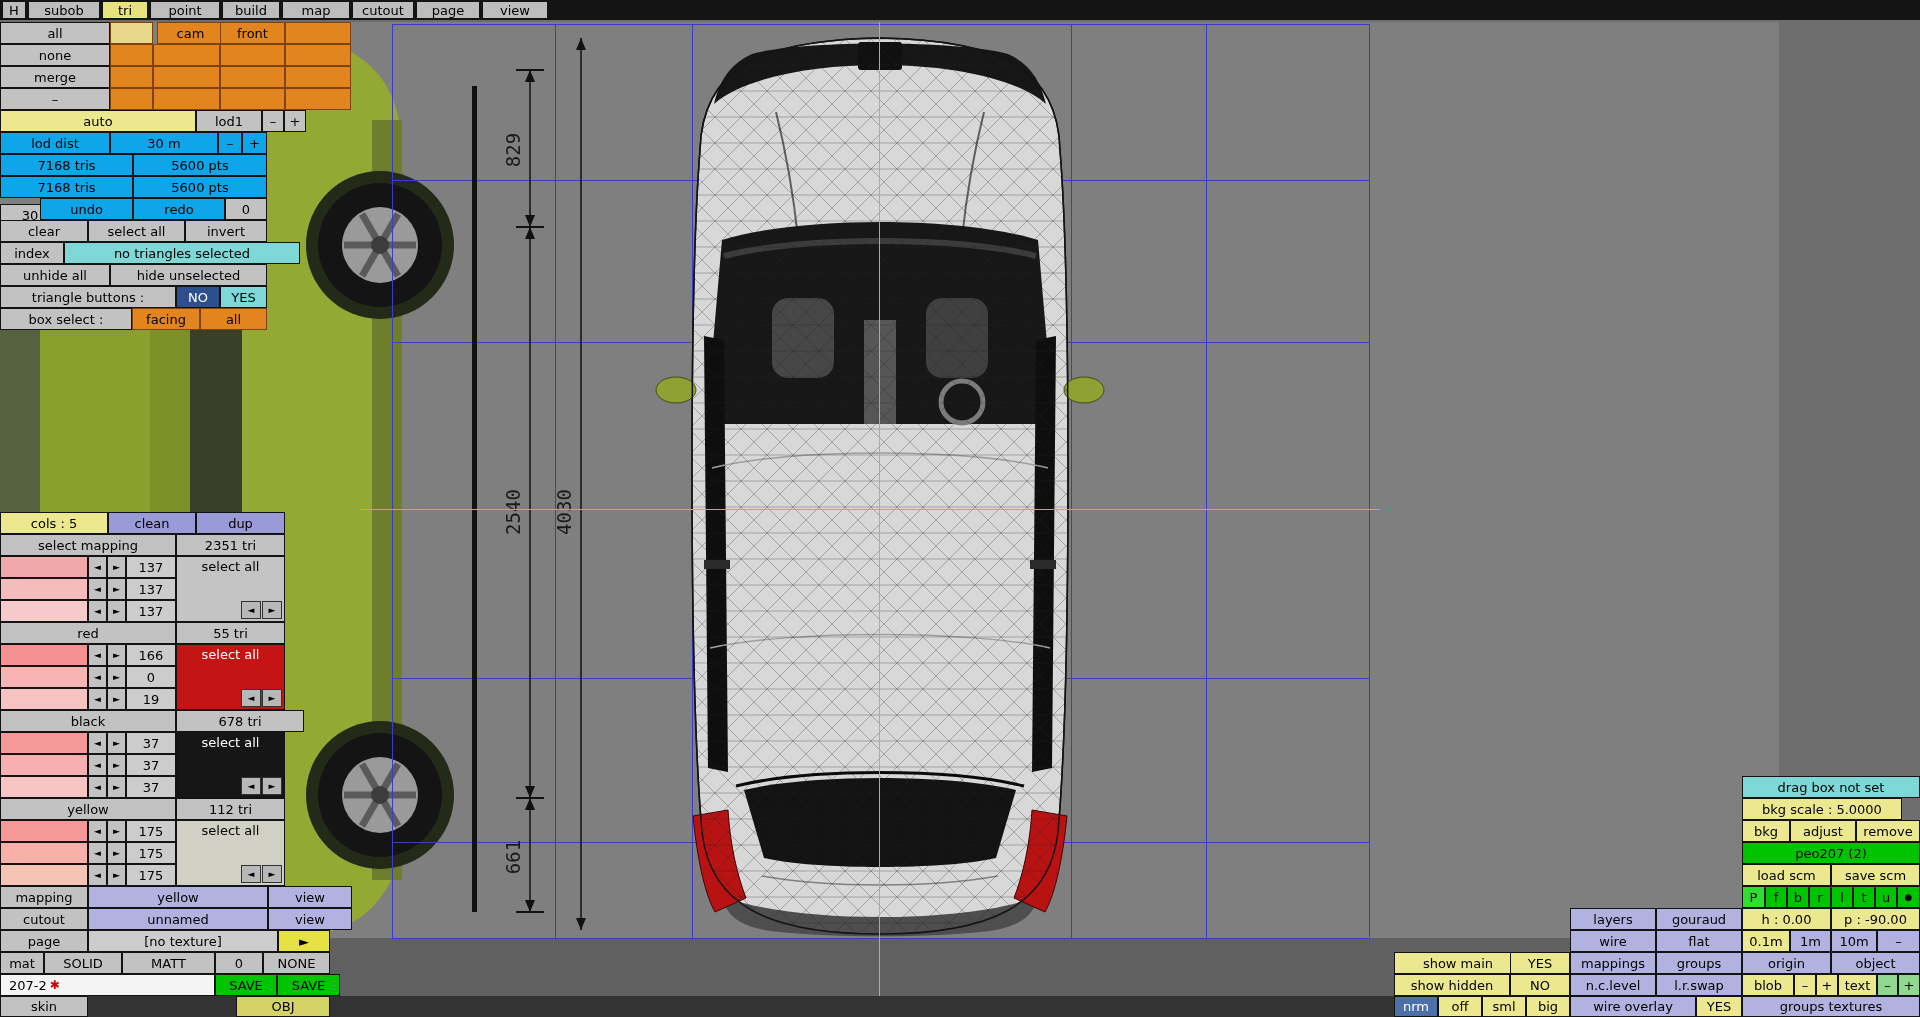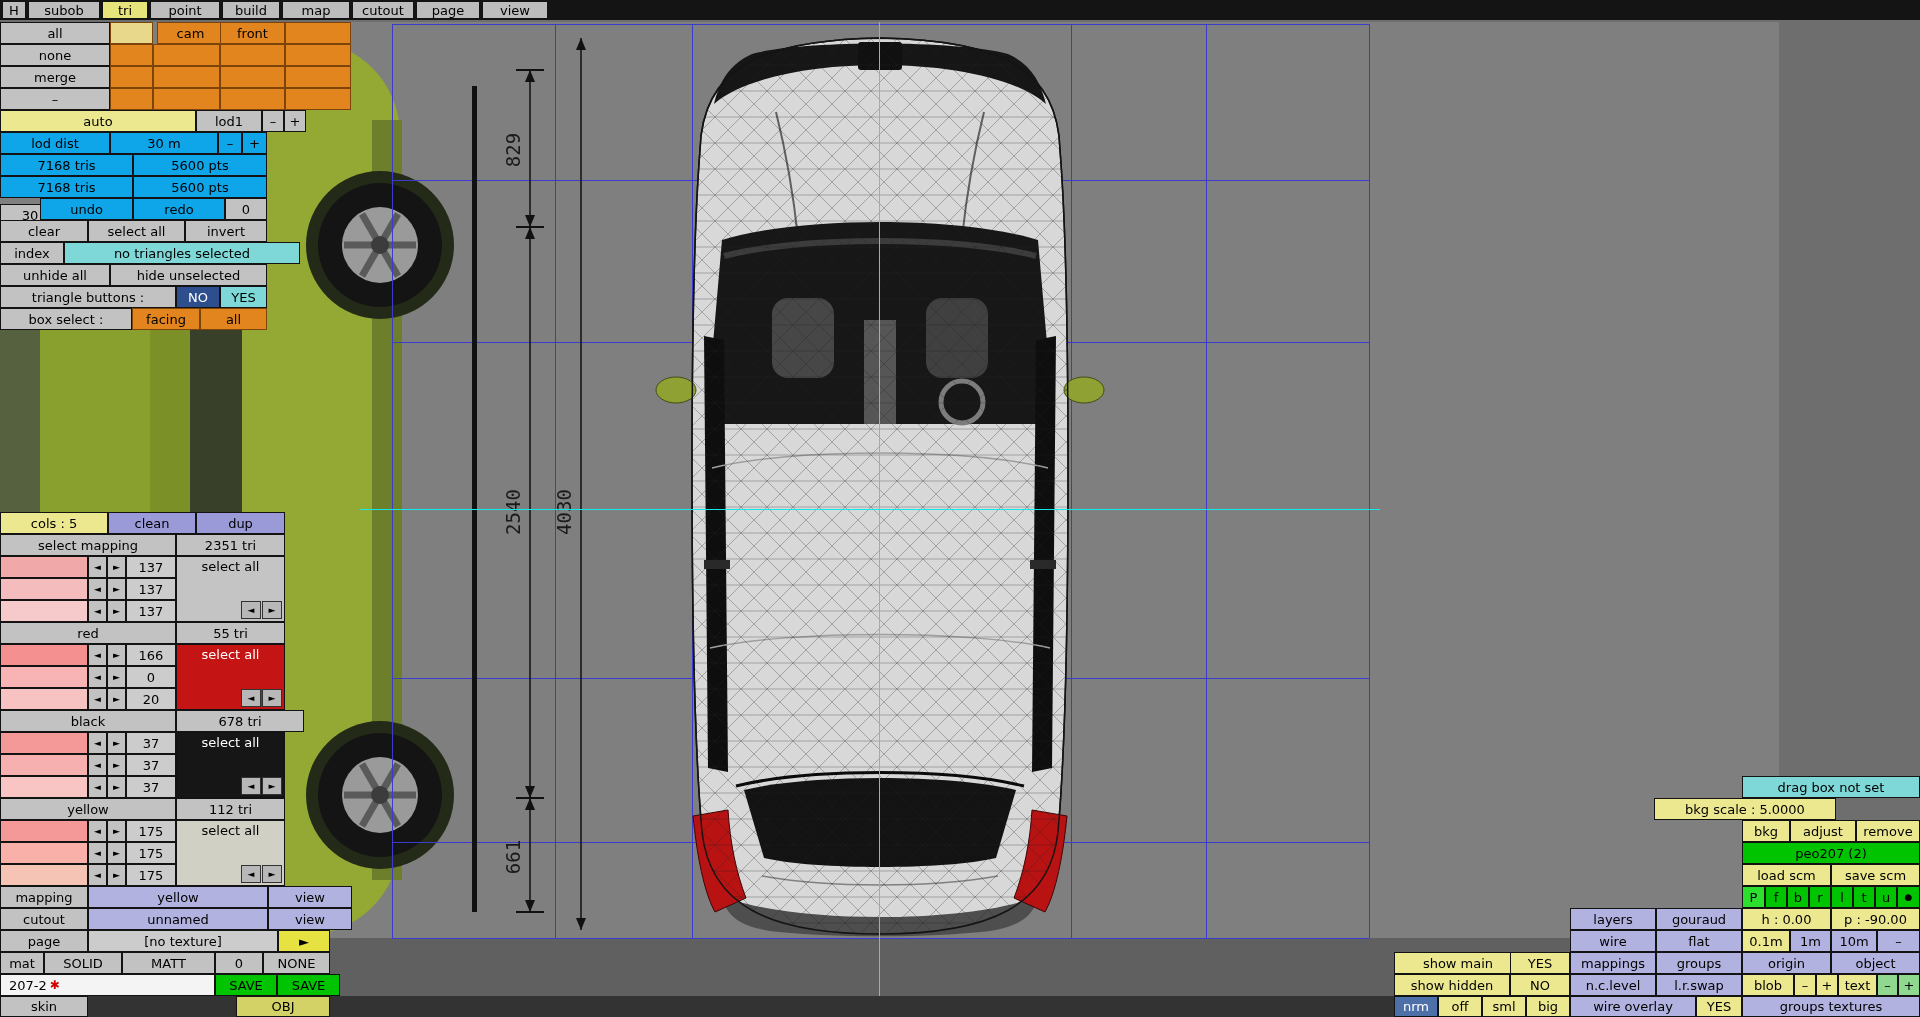--- a/index.html
+++ b/index.html
@@ -281,21 +281,21 @@
 <div class="c gray xs" style="left:88px;top:644px;width:19px">◄</div>
 <div class="c gray xs" style="left:107px;top:644px;width:19px">►</div>
 <div class="c gray2" style="left:126px;top:644px;width:50px">166</div>
 <div class="c sw" style="left: 0px; top: 666px; width: 88px; background-color: rgb(248, 180, 180);"></div>
 <div class="c gray xs" style="left:88px;top:666px;width:19px">◄</div>
 <div class="c gray xs" style="left:107px;top:666px;width:19px">►</div>
 <div class="c gray2" style="left:126px;top:666px;width:50px">0</div>
 <div class="c sw" style="left: 0px; top: 688px; width: 88px; background-color: rgb(246, 194, 194);"></div>
 <div class="c gray xs" style="left:88px;top:688px;width:19px">◄</div>
 <div class="c gray xs" style="left:107px;top:688px;width:19px">►</div>
-<div class="c gray2" style="left:126px;top:688px;width:50px">20</div>
+<div class="c gray2" style="left:126px;top:688px;width:50px">19</div>
 <div class="c bigcell" style="left: 176px; top: 644px; width: 109px; background-color: rgb(196, 20, 20); color: rgb(255, 255, 255);">
   <span class="sa">select all</span>
   <span class="ba">
         <span>◄</span>
         <span>►</span>
       </span>
 </div>
 
 <div class="c gray" style="left:0;top:710px;width:176px">black</div>
 <div class="c gray" style="left:176px;top:710px;width:128px">678 tri</div>
@@ -363,21 +363,21 @@
   <span>207-2</span>
   <span class="star">✱</span>
 </div>
 <div class="c green" style="left:215px;top:974px;width:62px">SAVE</div>
 <div class="c green" style="left:277px;top:974px;width:63px">SAVE</div>
 
 <div class="c gray" style="left:0;top:996px;width:88px;height:21px">skin</div>
 <div class="c dullylw" style="left:236px;top:996px;width:94px;height:21px">OBJ</div>
 
 <div class="c teal" style="left:1742px;top:776px;width:178px">drag box not set</div>
-<div class="c cream" style="left:1654px;top:798px;width:182px">bkg scale : 5.0000</div>
+<div class="c cream" style="left:1742px;top:798px;width:160px">bkg scale : 5.0000</div>
 <div class="c cream" style="left:1742px;top:820px;width:48px">bkg</div>
 <div class="c cream" style="left:1790px;top:820px;width:66px">adjust</div>
 <div class="c cream" style="left:1856px;top:820px;width:64px">remove</div>
 <div class="c green" style="left:1742px;top:842px;width:178px">peo207 (2)</div>
 <div class="c cream" style="left:1742px;top:864px;width:89px">load scm</div>
 <div class="c cream" style="left:1831px;top:864px;width:89px">save scm</div>
 
 <div class="c bgreen" style="left:1742px;top:886px;width:23px">P</div>
 <div class="c green" style="left:1765px;top:886px;width:22px">f</div>
 <div class="c green" style="left:1787px;top:886px;width:22px">b</div>

